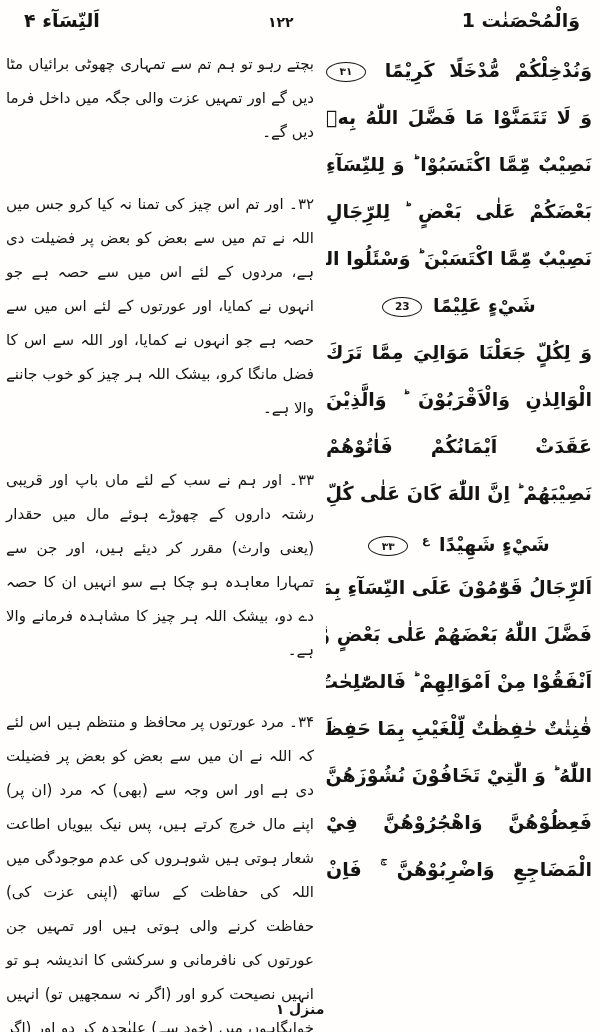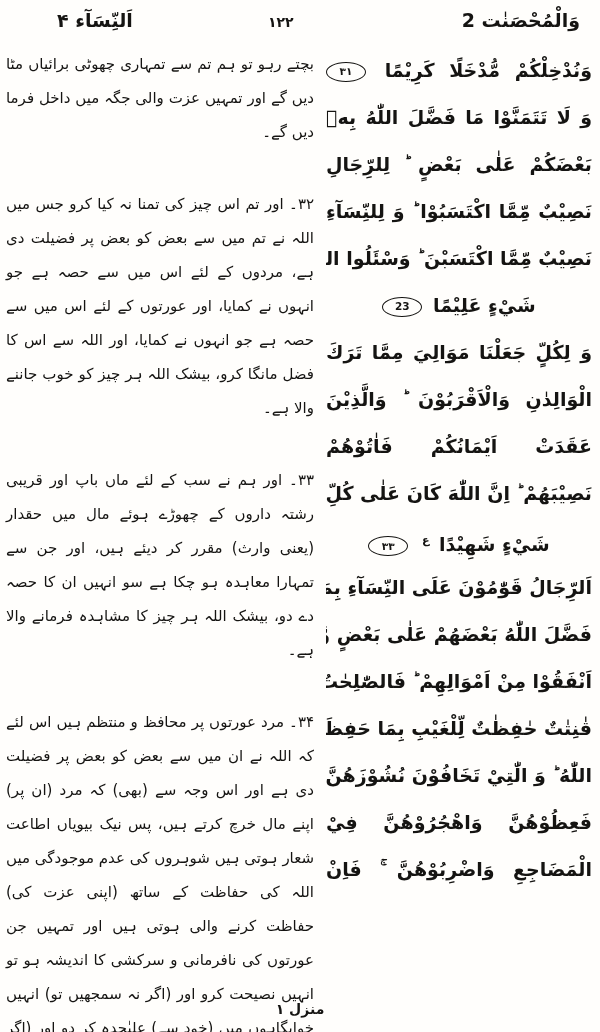--- a/index.html
+++ b/index.html
@@ -20,21 +20,20 @@
   .hdr {
     display: flex;
     direction: rtl;
     justify-content: space-between;
     align-items: baseline;
     padding: 9px 20px 0 24px;
   }
   .hdr .surah {
     font-size: 19px;
     font-weight: bold;
-    margin-left: 33px;
   }
   .hdr .pagenum {
     font-size: 14px;
     font-weight: bold;
     letter-spacing: 1px;
     text-align: right;
   }
   
   .cols {
     display: flex;
@@ -98,21 +97,21 @@
     font-size: 14px;
     font-weight: bold;
   }
 </style>
 </head>
 <body>
 
 <div class="page">
 
   <div class="hdr">
-    <span class="surah">وَالْمُحْصَنٰت 2</span>
+    <span class="surah">وَالْمُحْصَنٰت 1</span>
     <span class="pagenum">۱۲۲</span>
     <span class="surah">اَلنِّسَآء ۴</span>
   </div>
 
   <div class="cols">
 
     <div class="arabic-col">
 
 
         <div class="aline">
@@ -121,27 +120,27 @@
           <span class="vmark">۳۱</span>
         </div>
 
         <div class="aline">
           <span>وَ لَا تَتَمَنَّوْا مَا فَضَّلَ اللّٰهُ بِهٖ</span>
           
           
         </div>
 
         <div class="aline">
+          <span>نَصِيْبٌ مِّمَّا اكْتَسَبُوْا ؕ وَ لِلنِّسَآءِ</span>
+          
+          
+        </div>
+
+        <div class="aline">
           <span>بَعْضَكُمْ عَلٰى بَعْضٍ ؕ لِلرِّجَالِ</span>
-          
-          
-        </div>
-
-        <div class="aline">
-          <span>نَصِيْبٌ مِّمَّا اكْتَسَبُوْا ؕ وَ لِلنِّسَآءِ</span>
           
           
         </div>
 
         <div class="aline">
           <span>نَصِيْبٌ مِّمَّا اكْتَسَبْنَ ؕ وَسْئَلُوا اللّٰهَ</span>
           
           
         </div>
 

